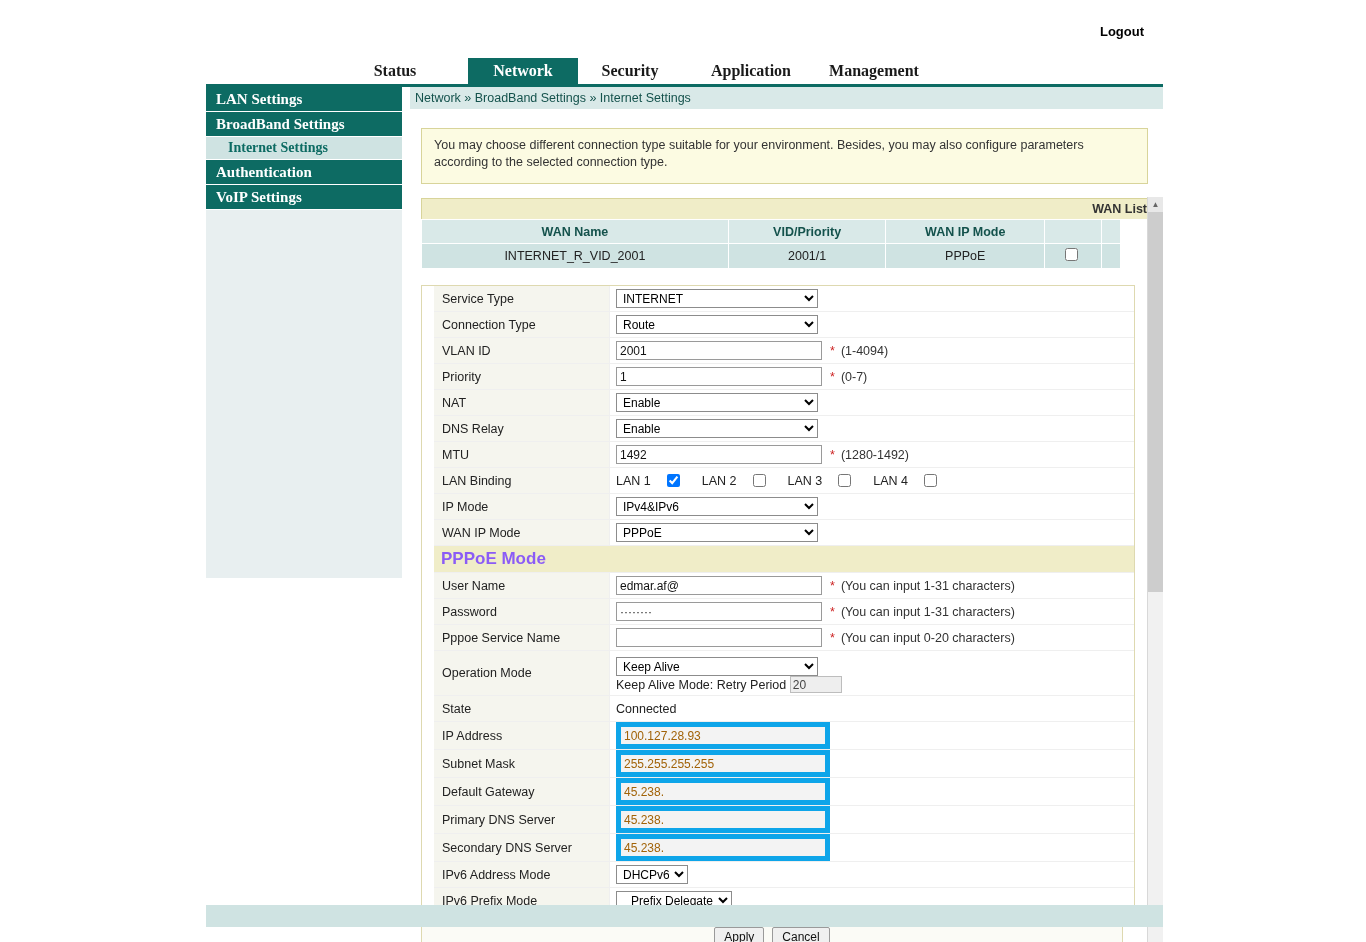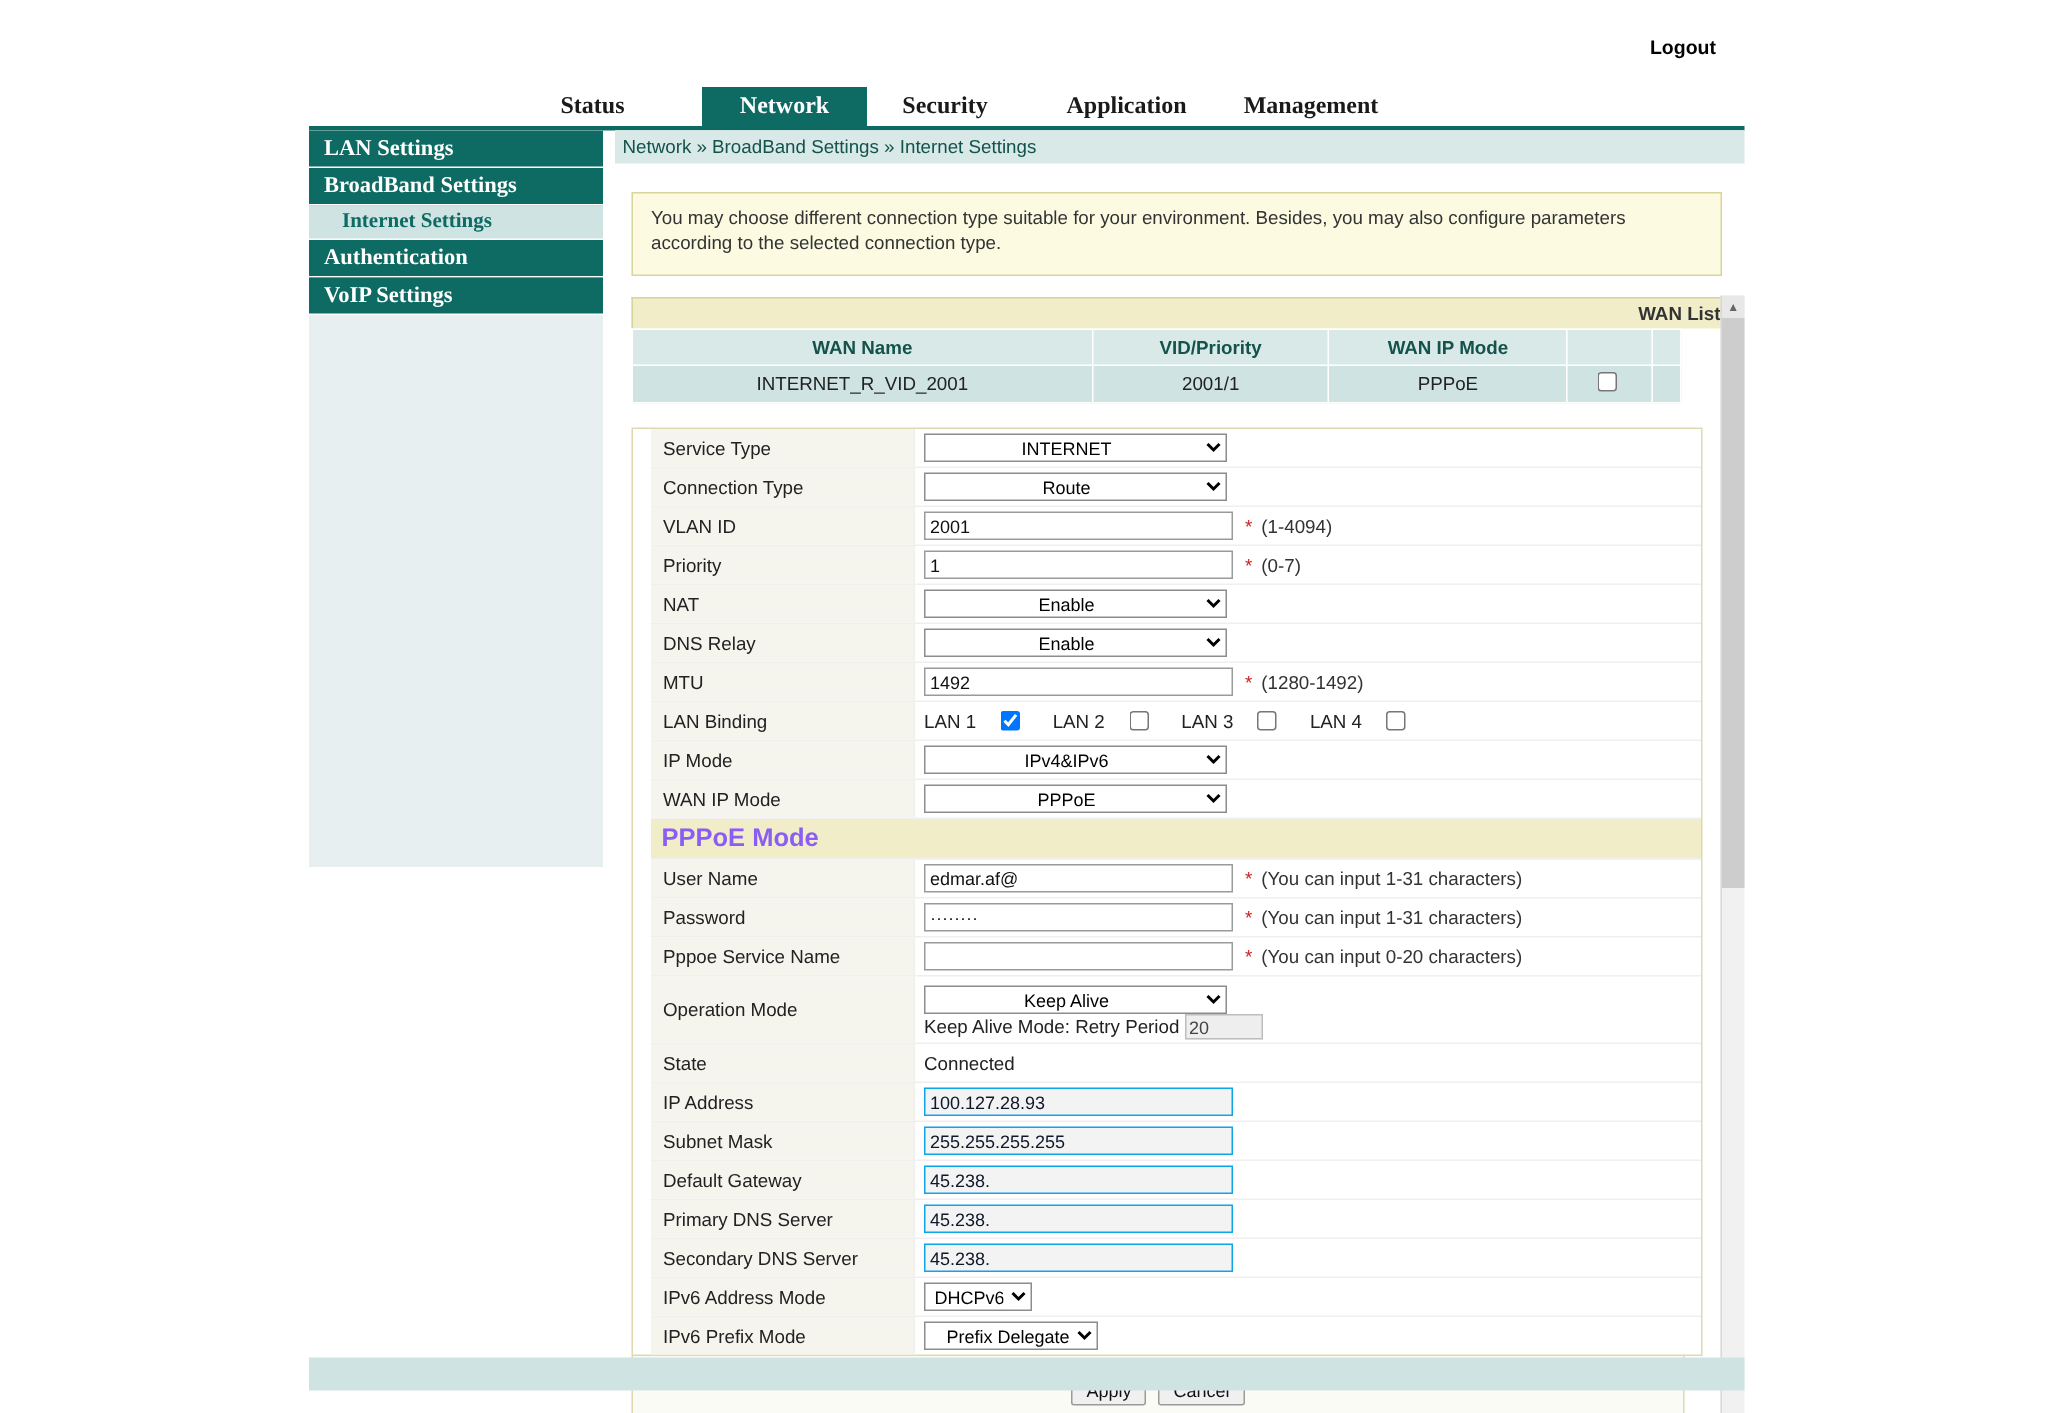--- a/index.html
+++ b/index.html
@@ -208,37 +208,37 @@
     border-bottom: 1px solid #efefef;
   }
   select {
     font-family: "Liberation Sans", sans-serif;
     font-size: 12px;
     height: 19px;
     padding: 0 2px;
     background: #ffffff;
     border: 1px solid #8c8c8c;
   }
-  select.wide { width: 202px; text-align: center; }
+  select.wide { width: 202px; }
   select.small { width: 72px; }
   select.mid { width: 116px; text-align: right; }
   input.txt {
     font-family: "Liberation Sans", sans-serif;
     font-size: 12px;
     width: 198px;
     height: 17px;
     border: 1px solid #9a9a9a;
     padding: 0 3px;
     background: #ffffff;
     color: #111111;
   }
   input.txt.ro {
     background: #f3f3f3;
-    color: #0f172a;
-    border: 1px solid #0ea5e9;
+    color: #a16207;
+    border: 5px solid #0ea5e9;
   }
   input.tiny {
     font-family: Liberation Sans, sans-serif;
     font-size: 12px;
     width: 46px;
     height: 15px;
     border: 1px solid #bdbdbd;
     background: #eeeeee;
     color: #444444;
     padding: 0 2px;

